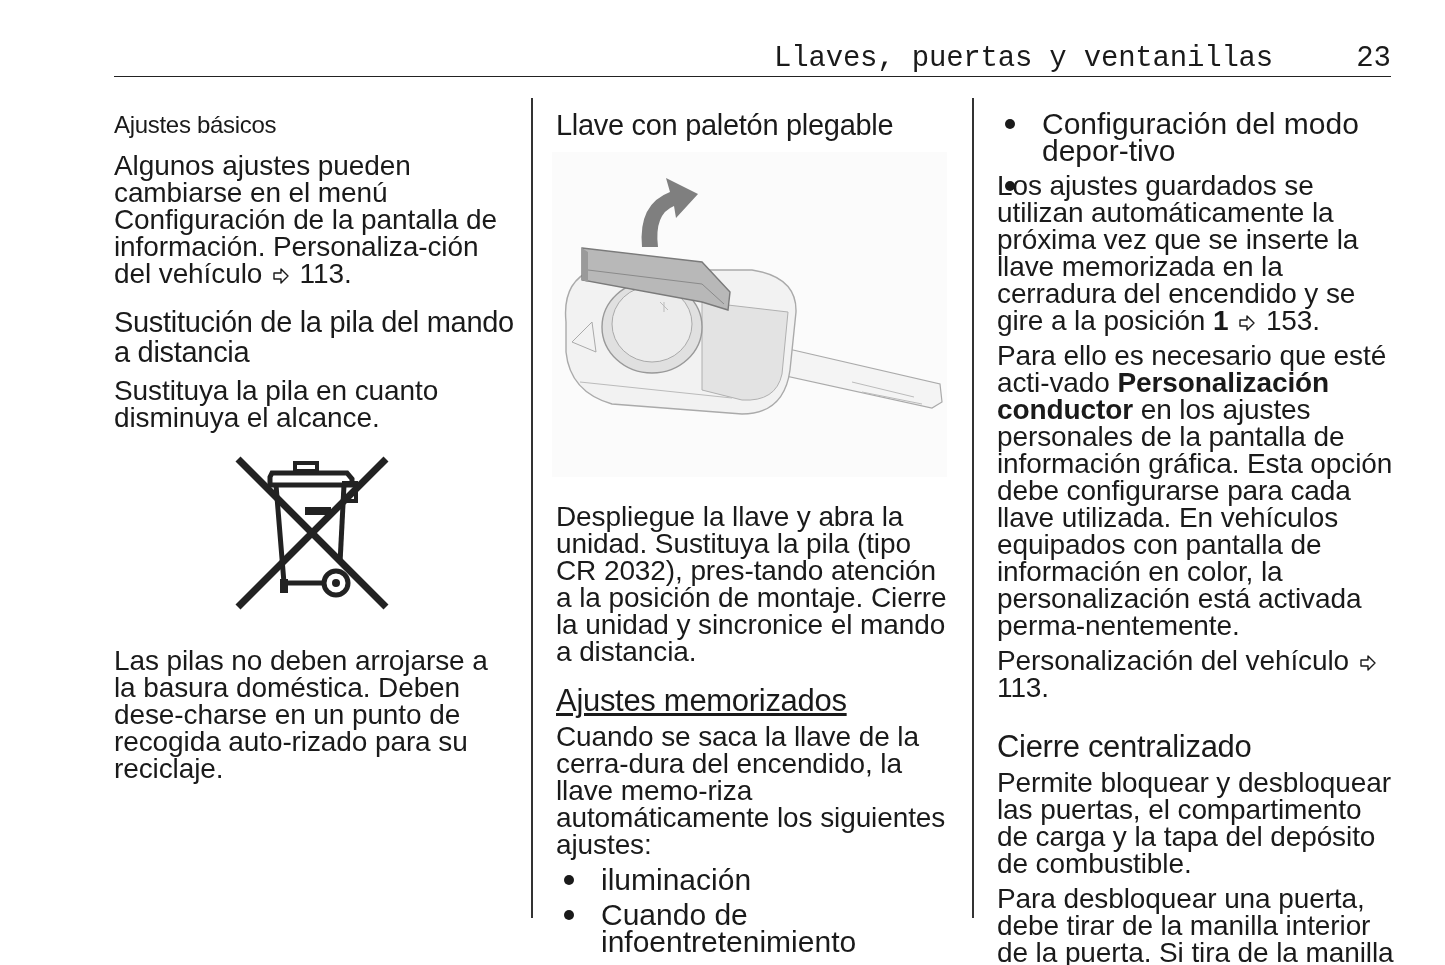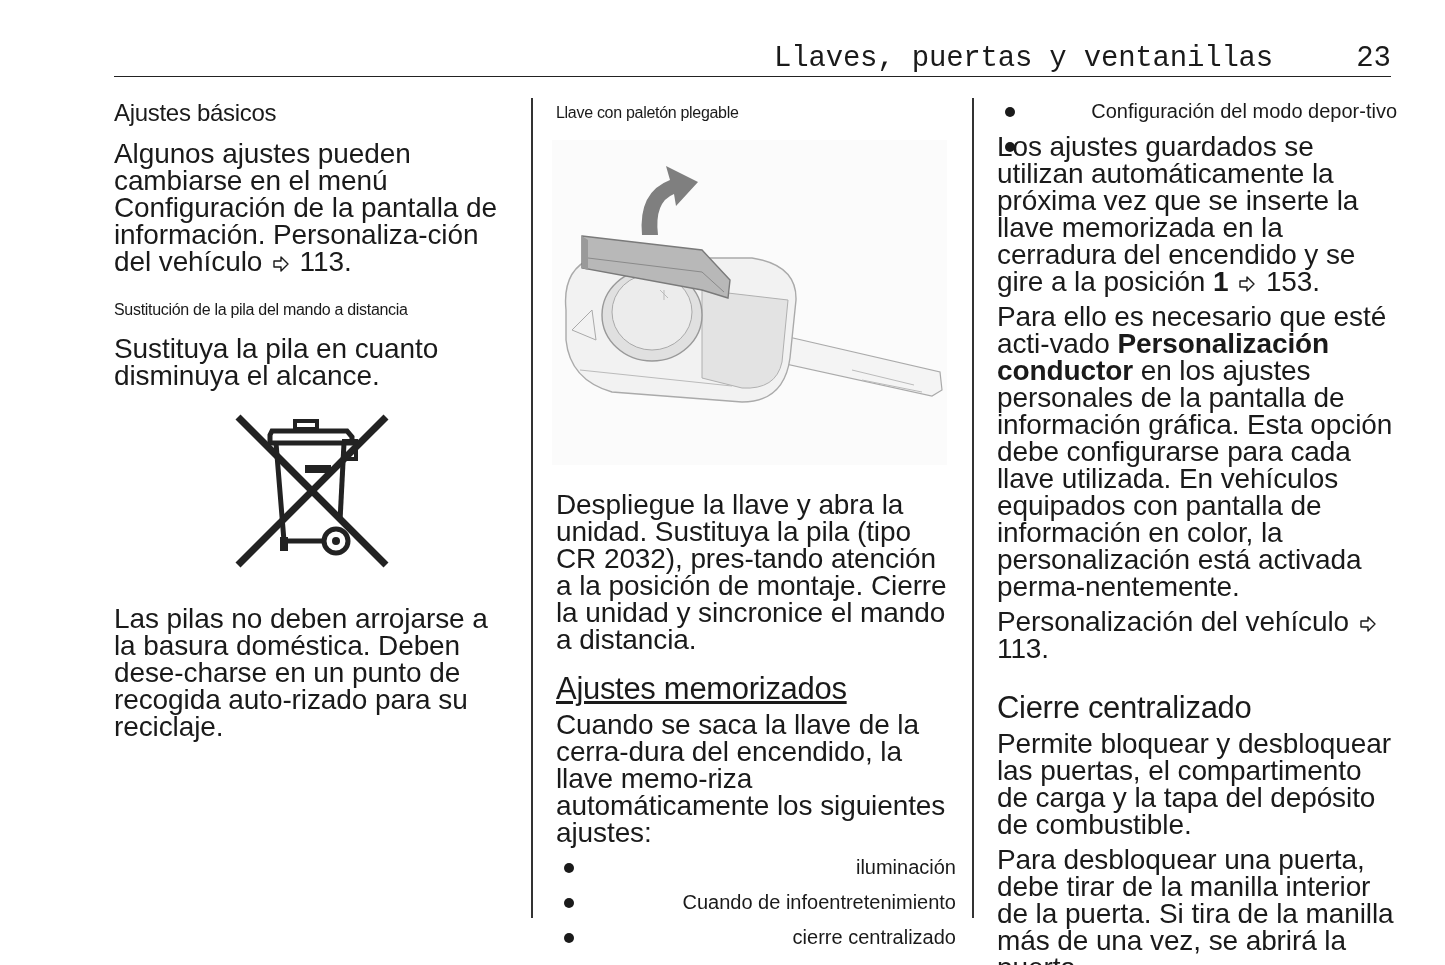--- a/index.html
+++ b/index.html
@@ -32,21 +32,21 @@
       letter-spacing: -0.2px;
     }
     .header-page {
       position: absolute;
       right: 0;
       top: 2px;
       font-size: 29px;
     }
     .col {
       position: absolute;
-      top: 98px;
+      top: 110px;
     }
     .col1 { left: 114px; width: 400px; }
     .col2 { left: 556px; width: 400px; }
     .col3 { left: 997px; width: 400px; }
     .divider {
       position: absolute;
       top: 98px;
       width: 1.5px;
       height: 820px;
       background: #333;
@@ -54,21 +54,21 @@
     .divider.d1 { left: 531px; }
     .divider.d2 { left: 972px; }
 
     .h3 {
       font-size: 24px;
       line-height: 30px;
       margin: 0 0 12px 0;
       letter-spacing: -0.3px;
     }
     .h3-small {
-      font-size: 16px;
+      font-size: 29px;
       line-height: 30px;
       margin: 0 0 10px 0;
       letter-spacing: -0.3px;
     }
     .h2 {
       font-size: 31px;
       line-height: 36px;
       margin: 0 0 4px 0;
       letter-spacing: -0.3px;
     }
@@ -86,25 +86,24 @@
       vertical-align: -2px;
       margin: 0 2px 0 2px;
     }
     ul.bullets {
       list-style: none;
       margin: 0 0 8px 0;
       padding: 0;
     }
     ul.bullets li {
       position: relative;
-      font-size: 20px;
+      font-size: 30px;
       line-height: 27px;
       padding-left: 45px;
       margin-bottom: 8px;
-      text-align: right;
     }
     ul.bullets li .dot {
       position: absolute;
       left: 8px;
       top: 9px;
       width: 10px;
       height: 10px;
       border-radius: 50%;
       background: #1a1a1a;
     }

